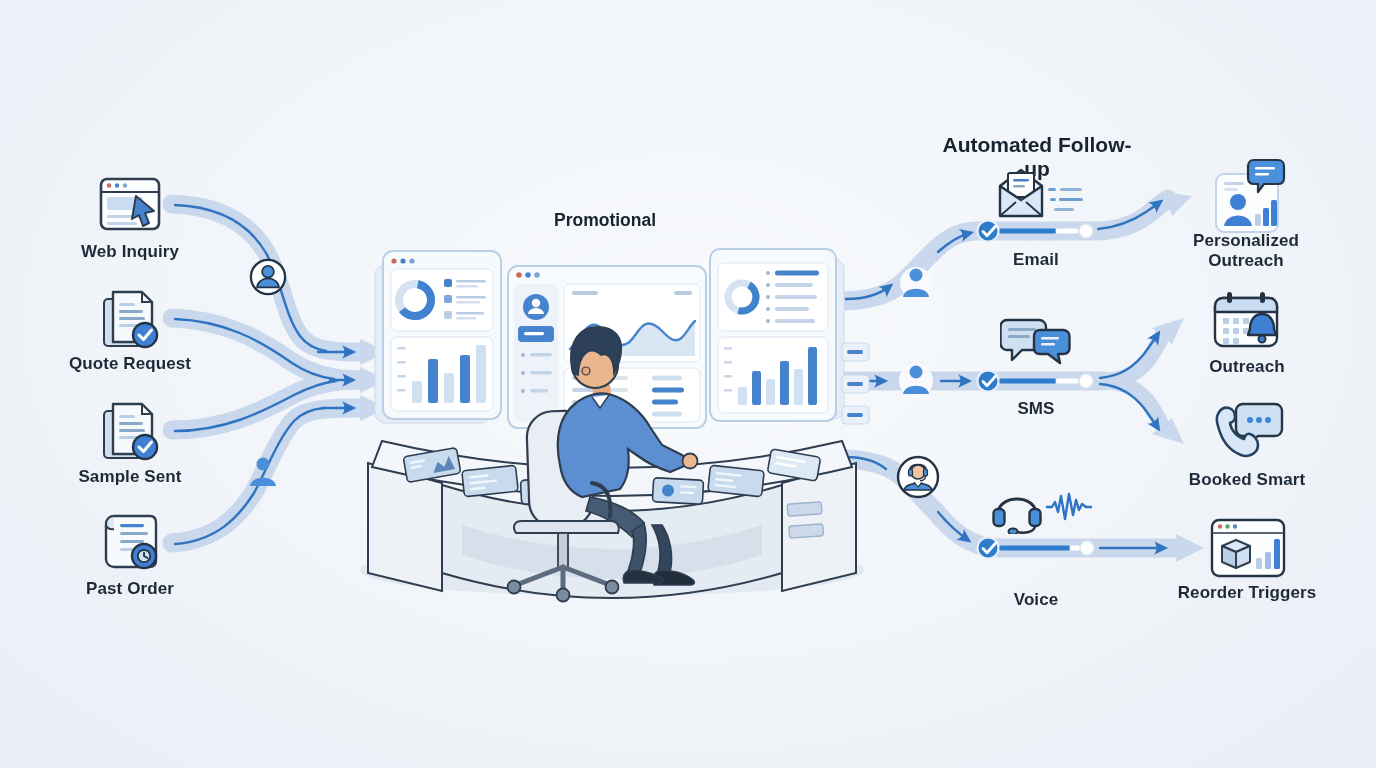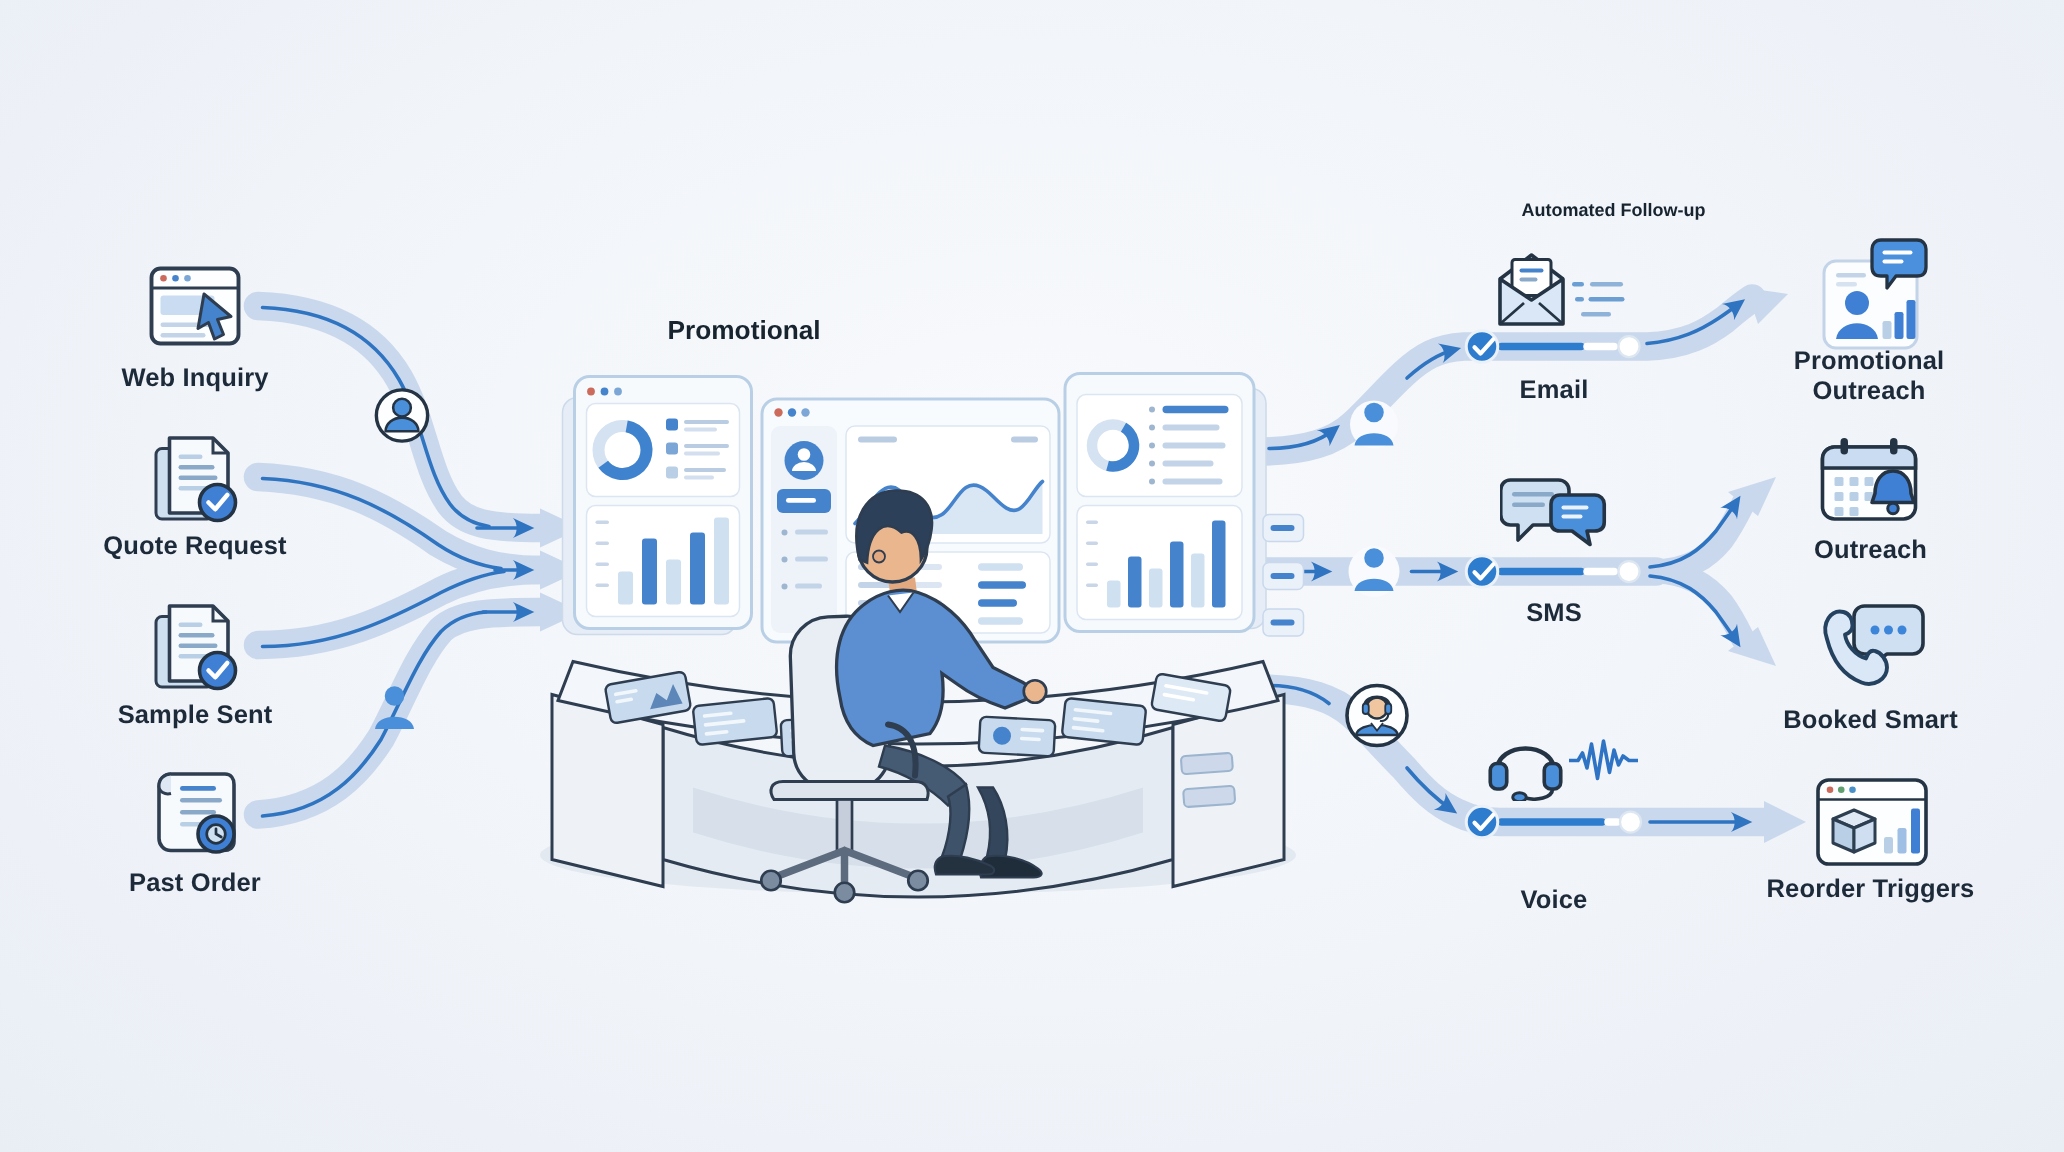--- a/index.html
+++ b/index.html
@@ -2,22 +2,22 @@
 <html><head>
 <meta charset="utf-8">
 <style>
   html,body{margin:0;padding:0}
   .canvas{position:relative;width:1376px;height:768px;overflow:hidden;
     background:radial-gradient(ellipse at 50% 42%, #f8fafc 0%, #f1f4f9 55%, #e9eef5 100%);
     font-family:"Liberation Sans",sans-serif;color:#1d2a39}
   .layer{position:absolute;left:0;top:0}
   .node{position:absolute;line-height:0}
   .lbl{position:absolute;font-size:17px;font-weight:600;color:#1d2a39;text-align:center;line-height:20px;letter-spacing:.1px}
-  .hdr{position:absolute;font-size:12px;font-weight:700;color:#17242f;text-align:right}
-  .title{position:absolute;font-size:17.5px;font-weight:700;color:#17242f;line-height:21px}
+  .hdr{position:absolute;font-size:21px;font-weight:700;color:#17242f;text-align:center}
+  .title{position:absolute;font-size:17.5px;font-weight:700;color:#17242f;text-align:center;line-height:21px}
 </style>
 </head>
 <body>
 
 <div class="canvas">
 
   <svg class="layer" width="1376" height="768" viewBox="0 0 1376 768">
     <defs>
       <marker id="mB" markerWidth="7" markerHeight="7" viewBox="0 0 10 10" refX="6.5" refY="5" orient="auto">
         <path d="M0.5,1 L9,5 L0.5,9 C2.5,7.2 2.5,2.8 0.5,1 Z" fill="#2f74c1"></path>
@@ -460,21 +460,21 @@
       <circle cx="26" cy="44" r="8" fill="#4080d4"></circle>
       <path d="M12,68 C14,54 38,54 40,68 Z" fill="#4080d4"></path>
       <rect x="43" y="56" width="6" height="12" rx="1.5" fill="#b9cfe6"></rect>
       <rect x="51" y="50" width="6" height="18" rx="1.5" fill="#4080d4"></rect>
       <rect x="59" y="42" width="6" height="26" rx="1.5" fill="#4080d4"></rect>
       <path d="M42,2 L66,2 C70,2 72,5 72,8 L72,20 C72,24 70,26 66,26 L52,26 L46,34 L46,26 L42,26 C38,26 36,24 36,20 L36,8 C36,5 38,2 42,2 Z" fill="#4a90dd" stroke="#243444" stroke-width="2.2" stroke-linejoin="round"></path>
       <rect x="43" y="9" width="20" height="2.6" rx="1.3" fill="#ffffff"></rect>
       <rect x="43" y="15" width="14" height="2.6" rx="1.3" fill="#ffffff"></rect>
     </svg>
   </div>
-  <div class="lbl" style="left:1166px;top:231px;width:160px">Promotional Outreach</div>
+  <div class="lbl" style="left:1166px;top:231px;width:160px">Personalized Outreach</div>
 
   <div class="node" style="left:1212px;top:290px">
     <svg width="74" height="66" viewBox="0 0 74 66">
       <rect x="3" y="8" width="62" height="48" rx="8" fill="#fdfeff" stroke="#243444" stroke-width="2.4"></rect>
       <path d="M3,22 L65,22" stroke="#243444" stroke-width="1.6"></path>
       <path d="M3,16 C3,11 7,8 11,8 L57,8 C61,8 65,11 65,16 L65,22 L3,22 Z" fill="#c9dcf1" stroke="#243444" stroke-width="2.4"></path>
       <rect x="15" y="2" width="5" height="11" rx="2.5" fill="#243444"></rect>
       <rect x="48" y="2" width="5" height="11" rx="2.5" fill="#243444"></rect>
       <g fill="#b9cfe6">
         <rect x="11" y="28" width="6" height="6" rx="1"></rect>

